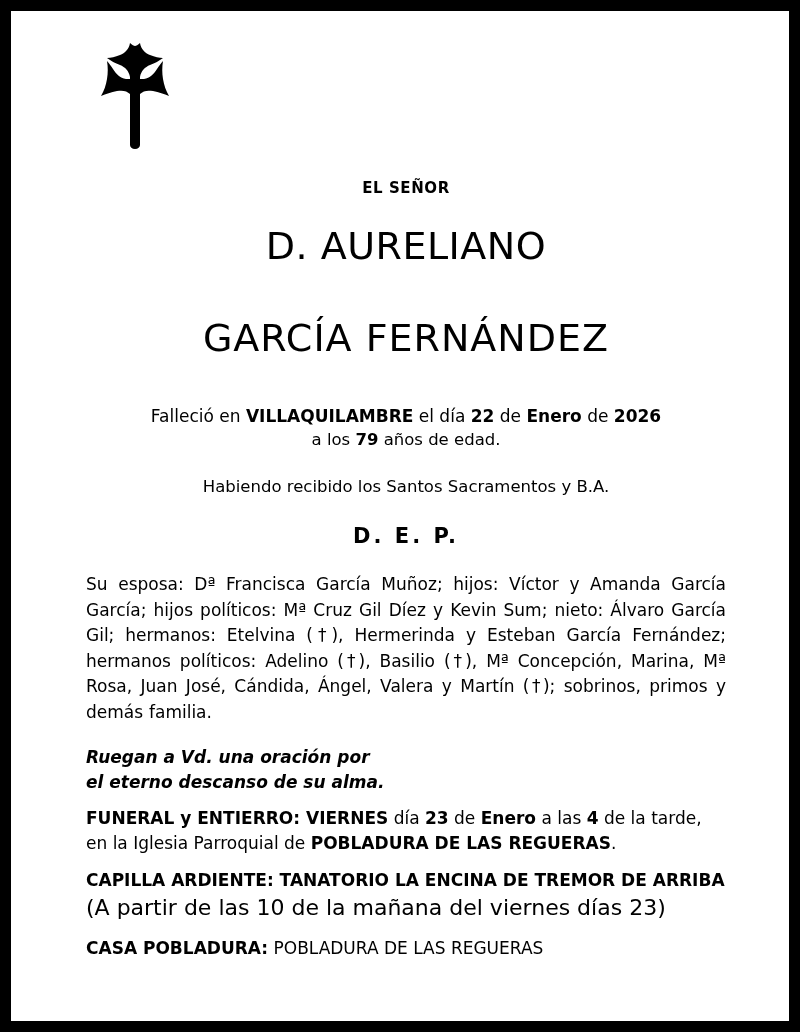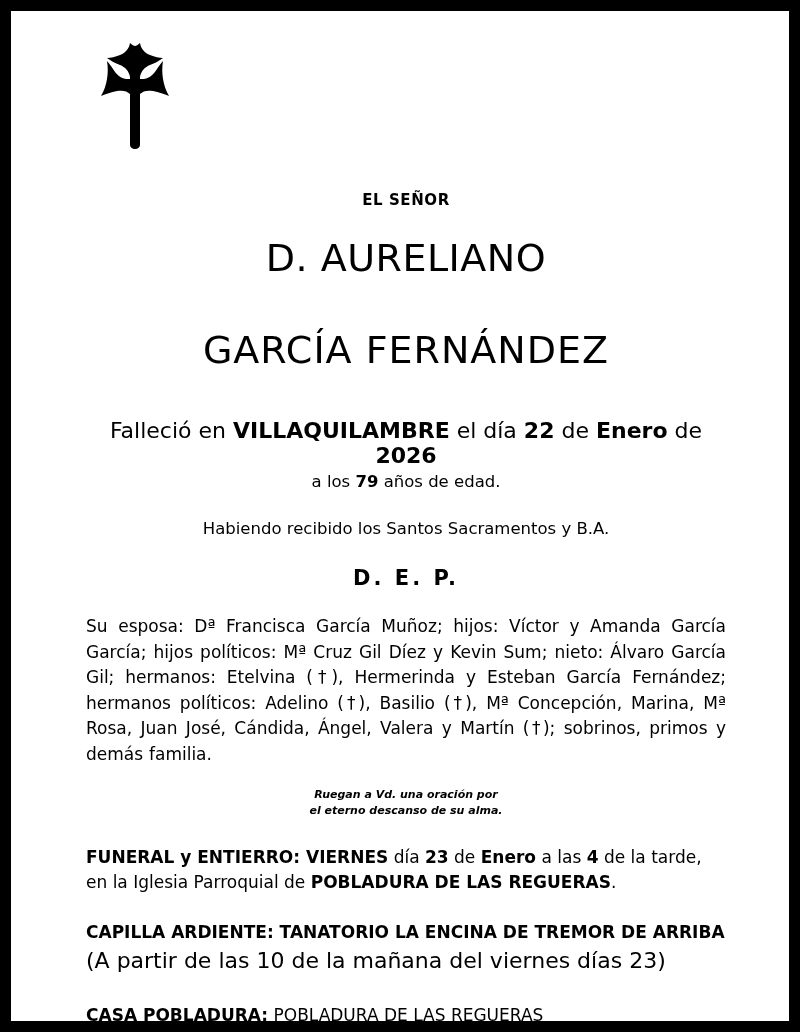--- a/index.html
+++ b/index.html
@@ -57,21 +57,21 @@
     position: absolute;
     left: 88px;
     top: 30px;
     width: 70px;
     height: 110px;
   }
 
   .content {
     position: absolute;
     left: 75px;
-    top: 180px;
+    top: 168px;
     width: 640px;
   }
 
   .el-senor {
     text-align: center;
     font-weight: bold;
     font-size: 15px;
     letter-spacing: 0.6px;
   }
 
@@ -83,21 +83,21 @@
     letter-spacing: 0.5px;
     margin-top: 26px;
   }
   .name .line2 {
     letter-spacing: 1px;
     margin-top: 44px;
   }
 
   .died-line {
     text-align: center;
-    font-size: 22px;
+    font-size: 17px;
     margin-top: 44px;
   }
   .age-line {
     text-align: center;
     font-size: 16.5px;
     margin-top: 4px;
   }
   .sacraments {
     text-align: center;
     font-size: 16.5px;
@@ -116,29 +116,29 @@
     margin-top: 24px;
     font-size: 17px;
     line-height: 1.5;
     text-align: justify;
     text-justify: inter-word;
     word-spacing: 0.5px;
   }
 
   .prayer {
     margin-top: 20px;
-    text-align: center;
+    text-align: left;
     font-style: italic;
     font-weight: bold;
-    font-size: 11px;
+    font-size: 17px;
     line-height: 1.45;
   }
 
   .block {
-    margin-top: 26px;
+    margin-top: 12px;
     font-size: 17px;
     line-height: 1.45;
   }
   .block .sub {
     font-size: 22px;
   }
 </style>
 </head>
 <body>
 

